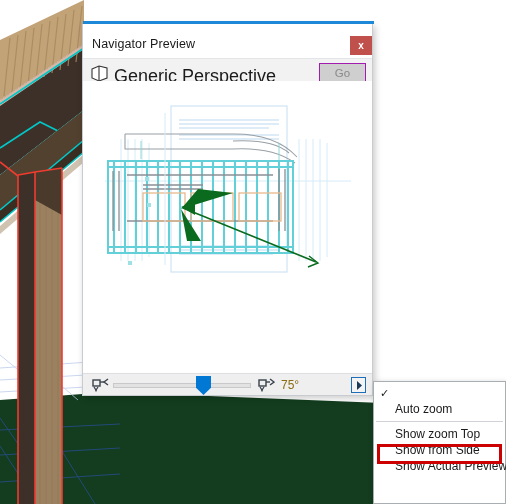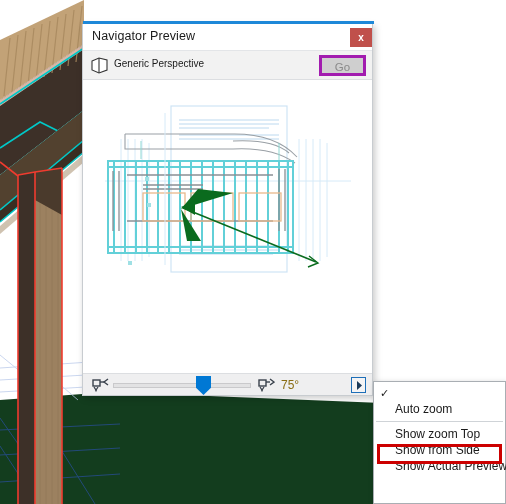--- a/index.html
+++ b/index.html
@@ -30,20 +30,21 @@
   }
   #nav-accent {
     position: absolute; left: 0; top: -3px; width: 291px; height: 3px;
     background: #1e88d8;
   }
   #nav-titlebar {
     position: relative;
     height: 27px;
     background: #ffffff;
     border-bottom: 1px solid #e3e5e8;
+    margin-top: 8px;
   }
   #nav-title {
     position: absolute; left: 9px; top: 5px;
     font-size: 12.5px; color: #1a1a1a;
     letter-spacing: .1px;
   }
   #nav-close {
     position: absolute; right: 0px; top: 4px;
     width: 22px; height: 19px;
     background: #c0504b;
@@ -60,27 +61,27 @@
     height: 29px;
     background: #f2f2f2;
     border-bottom: 1px solid #dcdee1;
   }
   #cube-icon {
     position: absolute; left: 8px; top: 6px;
     width: 18px; height: 17px;
   }
   #persp-label {
     position: absolute; left: 31px; top: 7px;
-    font-size: 10px; color: #1a1a1a;
+    font-size: 18px; color: #1a1a1a;
   }
   #go-btn {
     position: absolute; right: 6px; top: 4px;
     width: 47px; height: 21px;
     background: #cfcfcf;
-    border: 3px solid #a21caf;
+    border: 1px solid #a21caf;
     color: #8a8a8a;
     font-size: 11.5px;
     line-height: 19px; text-align: center;
     font-family: "Liberation Sans", sans-serif;
     cursor: default;
   }
 
   
   #preview-canvas {
     position: absolute; left: 0; top: 57px;

